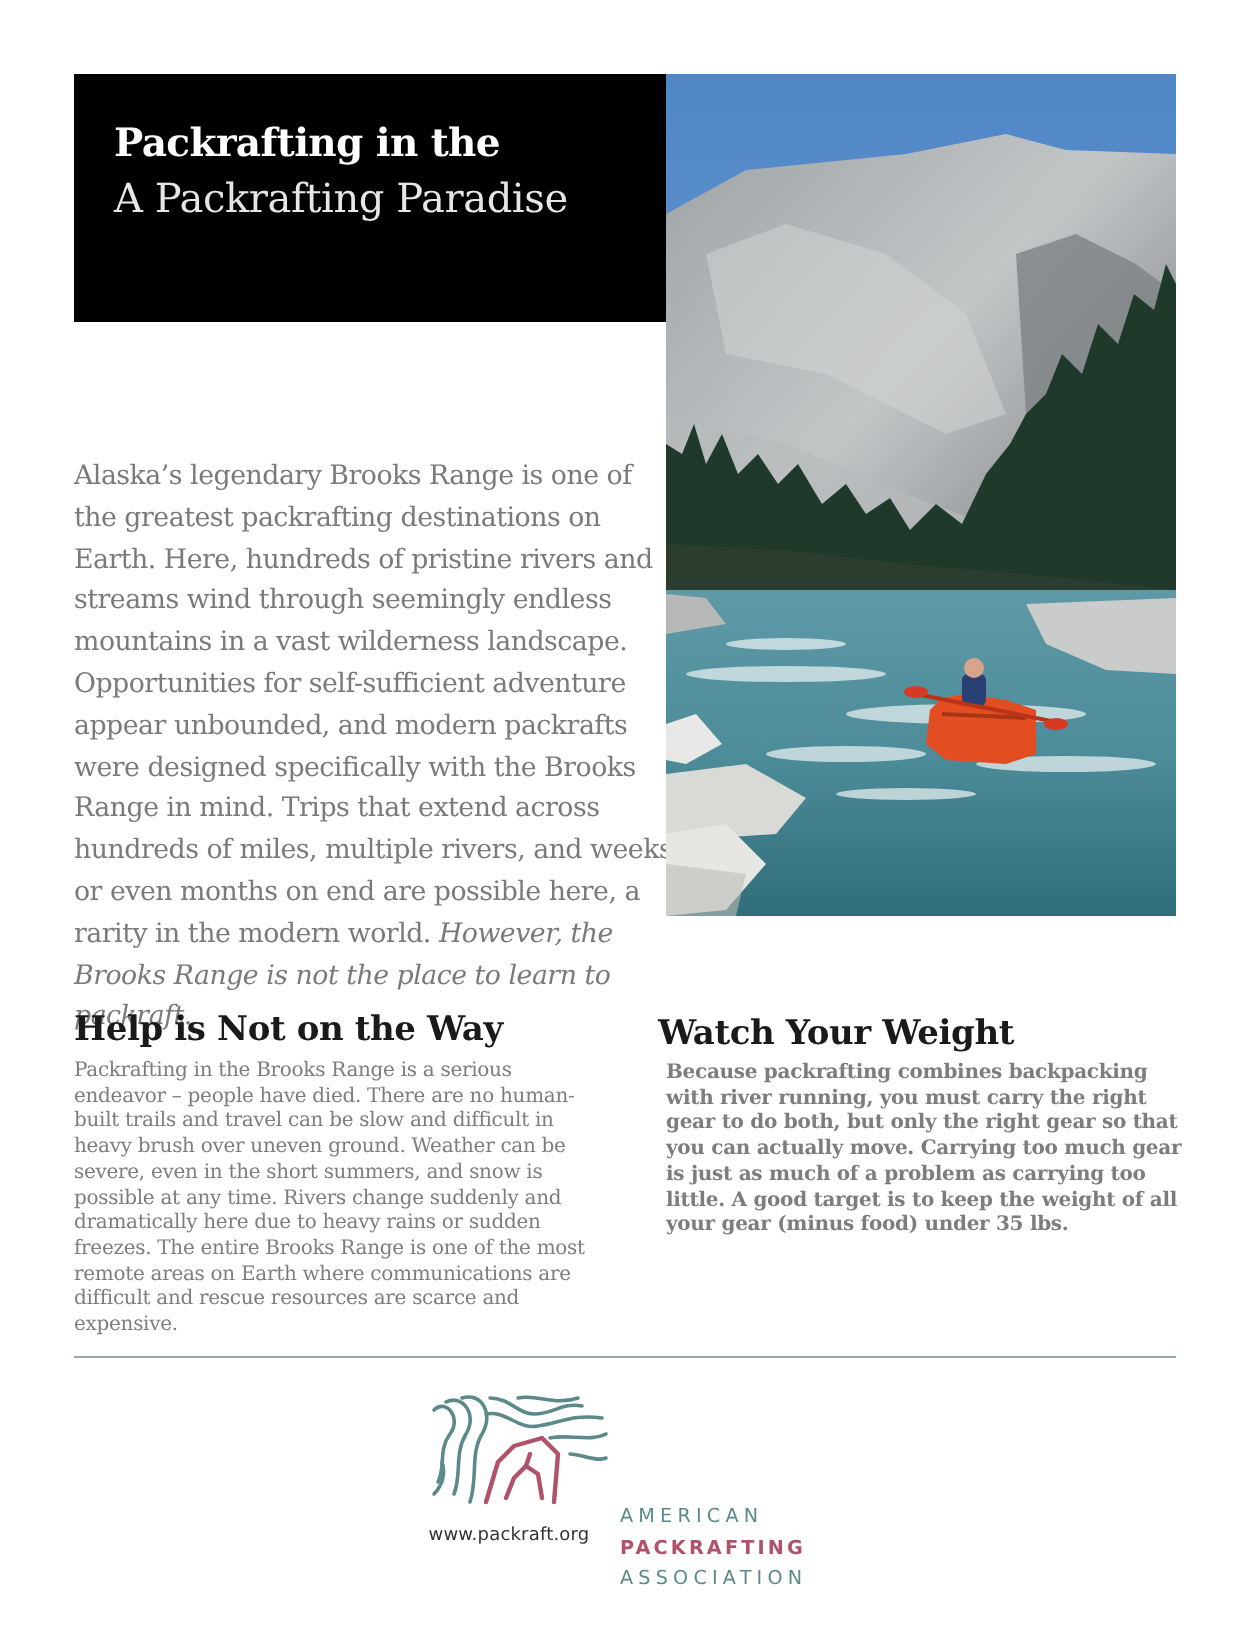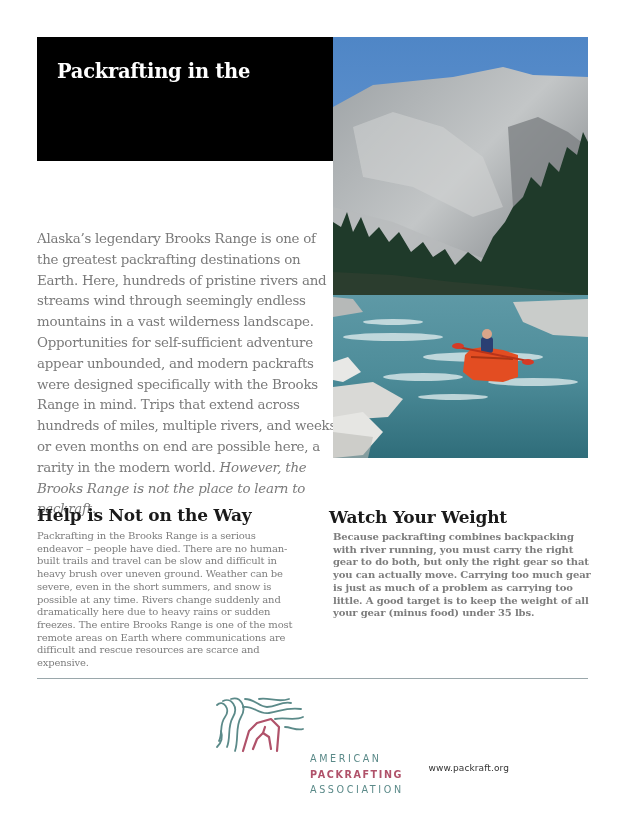--- a/index.html
+++ b/index.html
@@ -10,27 +10,28 @@
   .intro { position: absolute; left: 37px; top: 181px; width: 300px; font-size: 13.4px; line-height: 20.8px; color: #7a7a7a; letter-spacing: -0.25px; margin-top: 48px; }
   .intro em { font-style: italic; }
   .photo { position: absolute; left: 333px; top: 37px; width: 255px; height: 421px; overflow: hidden; }
   .h2 { position: absolute; font-family: "DejaVu Serif", serif; font-weight: bold; font-size: 17px; color: #1a1a1a; letter-spacing: -0.2px; }
   .para { position: absolute; font-size: 10px; line-height: 12.7px; color: #7d7d7d; letter-spacing: -0.15px; }
   .rule { position: absolute; left: 37px; top: 678px; width: 551px; height: 1px; background: #9aa7ab; }
   .logo { position: absolute; left: 215px; top: 697px; }
   .logo-text { position: absolute; left: 310px; top: 704px; font-family: "DejaVu Sans", sans-serif; font-size: 9.6px; line-height: 15.5px; letter-spacing: 2.6px; margin-top: 47px; }
   .logo-text .l1, .logo-text .l3 { color: #5b8a89; }
   .logo-text .l2 { color: #b0526a; font-weight: bold; letter-spacing: 1.6px; }
-  .url { position: absolute; left: 0; width: 509px; top: 763px; text-align: right; font-family: "DejaVu Sans", sans-serif; font-size: 9px; color: #333; letter-spacing: 0.1px; }
+  .url { position: absolute; left: 0; width: 509px; top: 763px; text-align: center; font-family: "DejaVu Sans", sans-serif; font-size: 9px; color: #333; letter-spacing: 0.1px; }
 </style>
 </head>
 <body>
 
 <div class="title-box">
   <div class="title-main">Packrafting in the</div>
+  <div class="title-sub">A Packrafting Paradise</div>
 </div>
 
 <div class="intro">
   <span>Alaska’s legendary Brooks Range is one of the greatest packrafting destinations on Earth. Here, hundreds of pristine rivers and streams wind through seemingly endless mountains in a vast wilderness landscape. Opportunities for self-sufficient adventure appear unbounded, and modern packrafts were designed specifically with the Brooks Range in mind. Trips that extend across hundreds of miles, multiple rivers, and weeks or even months on end are possible here, a rarity in the modern world. </span><em>However, the Brooks Range is not the place to learn to packraft.</em>
 </div>
 
 <div class="photo">
   <svg width="255" height="421" viewBox="0 0 255 421">
     <defs>
       <linearGradient id="sky" x1="0" y1="0" x2="0" y2="1">

